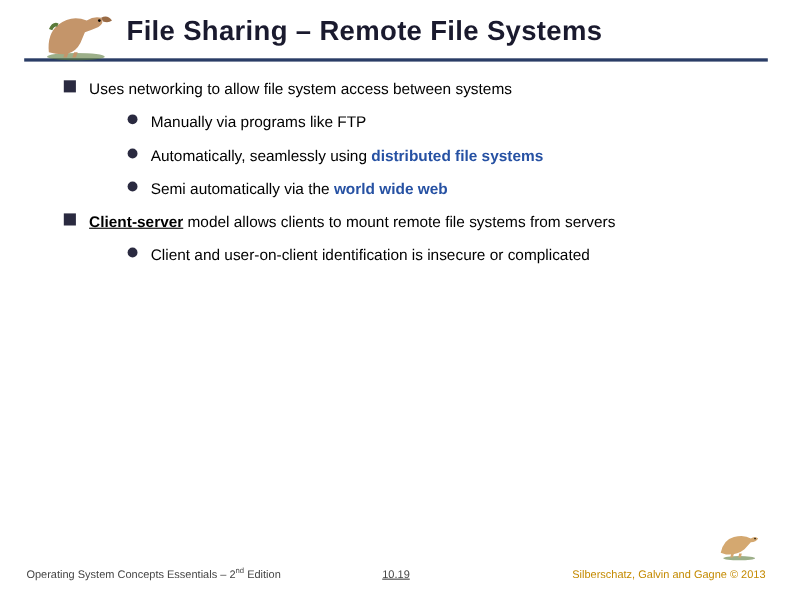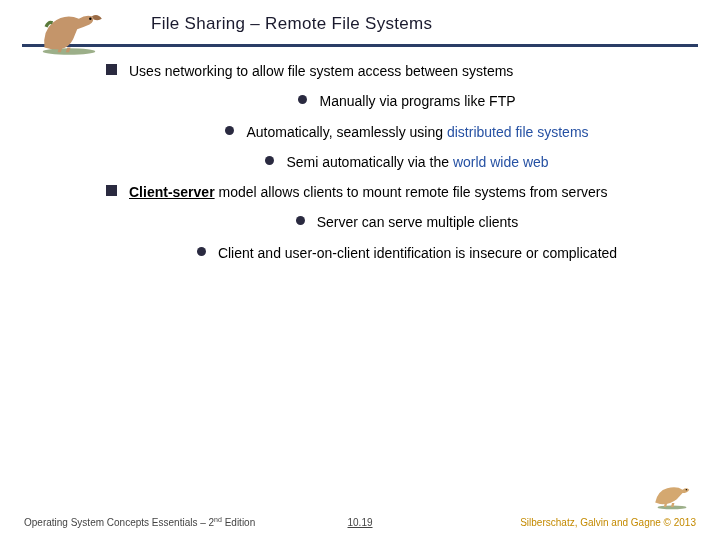--- a/index.html
+++ b/index.html
@@ -16,76 +16,73 @@
     position: relative;
   }
   .dino-left {
     position: absolute;
     left: 28px;
     top: 6px;
     width: 82px;
     height: 50px;
   }
   .title {
-    font-size: 17px;
-    font-weight: normal;
+    font-size: 25px;
+    font-weight: bold;
     color: #1a1a2e;
     letter-spacing: 0.3px;
-    margin-left: 36px;
   }
   .divider {
     margin: 4px 22px 0 22px;
     height: 3px;
     background: #2a3d66;
   }
   .content {
     padding: 14px 22px 0 58px;
     font-size: 14px;
     color: #000;
   }
   .bullet-1 {
     display: flex;
     align-items: flex-start;
     margin-bottom: 10px;
-    margin-left: 48px;
   }
   .square {
     width: 11px;
     height: 11px;
     background: #2a2a40;
     flex-shrink: 0;
     margin-top: 3px;
     margin-right: 12px;
   }
   .bullet-1 .txt {
     line-height: 1.45;
   }
   .sublist {
     padding-left: 58px;
     margin-bottom: 10px;
   }
   .bullet-2 {
     display: flex;
     align-items: flex-start;
     margin-bottom: 10px;
-    justify-content: center;
   }
   .circle {
     width: 9px;
     height: 9px;
     background: #2a2a40;
     border-radius: 50%;
     flex-shrink: 0;
     margin-top: 4px;
     margin-right: 12px;
   }
   .bullet-2 .txt {
     line-height: 1.45;
   }
-  .kw-blue { color: #2651a3; font-weight: normal; }
+  .kw-blue { color: #2651a3; font-weight: bold; }
   .kw-bold { font-weight: bold; text-decoration: underline; }
   .footer {
     position: absolute;
     bottom: 12px;
     left: 0;
     right: 0;
     padding: 0 24px;
     display: flex;
     justify-content: space-between;
     align-items: flex-end;
@@ -148,24 +145,20 @@
         <div class="txt">Semi automatically via the <span class="kw-blue">world wide web</span></div>
       </div>
     </div>
     <div class="bullet-1">
       <div class="square"></div>
       <div class="txt"><span class="kw-bold">Client-server</span> model allows clients to mount remote file systems from servers</div>
     </div>
     <div class="sublist">
       <div class="bullet-2">
         <div class="circle"></div>
-        <div class="txt">Server can serve multiple clients</div>
-      </div>
-      <div class="bullet-2">
-        <div class="circle"></div>
         <div class="txt">Client and user-on-client identification is insecure or complicated</div>
       </div>
     </div>
   </div>
 
 <svg class="dino-right" viewBox="0 0 100 70">
   <ellipse cx="50" cy="65" rx="30" ry="4" fill="#5a7a3a" opacity="0.6"></ellipse>
   <path d="M 15 55 Q 20 30 40 25 Q 60 20 72 28 Q 80 22 86 28 Q 82 35 72 35 L 60 48 Q 45 60 25 58 Z" fill="#d4a870"></path>
   <path d="M 35 56 L 33 64 L 38 64 L 40 56 Z" fill="#d4a870"></path>
   <path d="M 50 56 L 48 64 L 53 64 L 55 56 Z" fill="#d4a870"></path>

